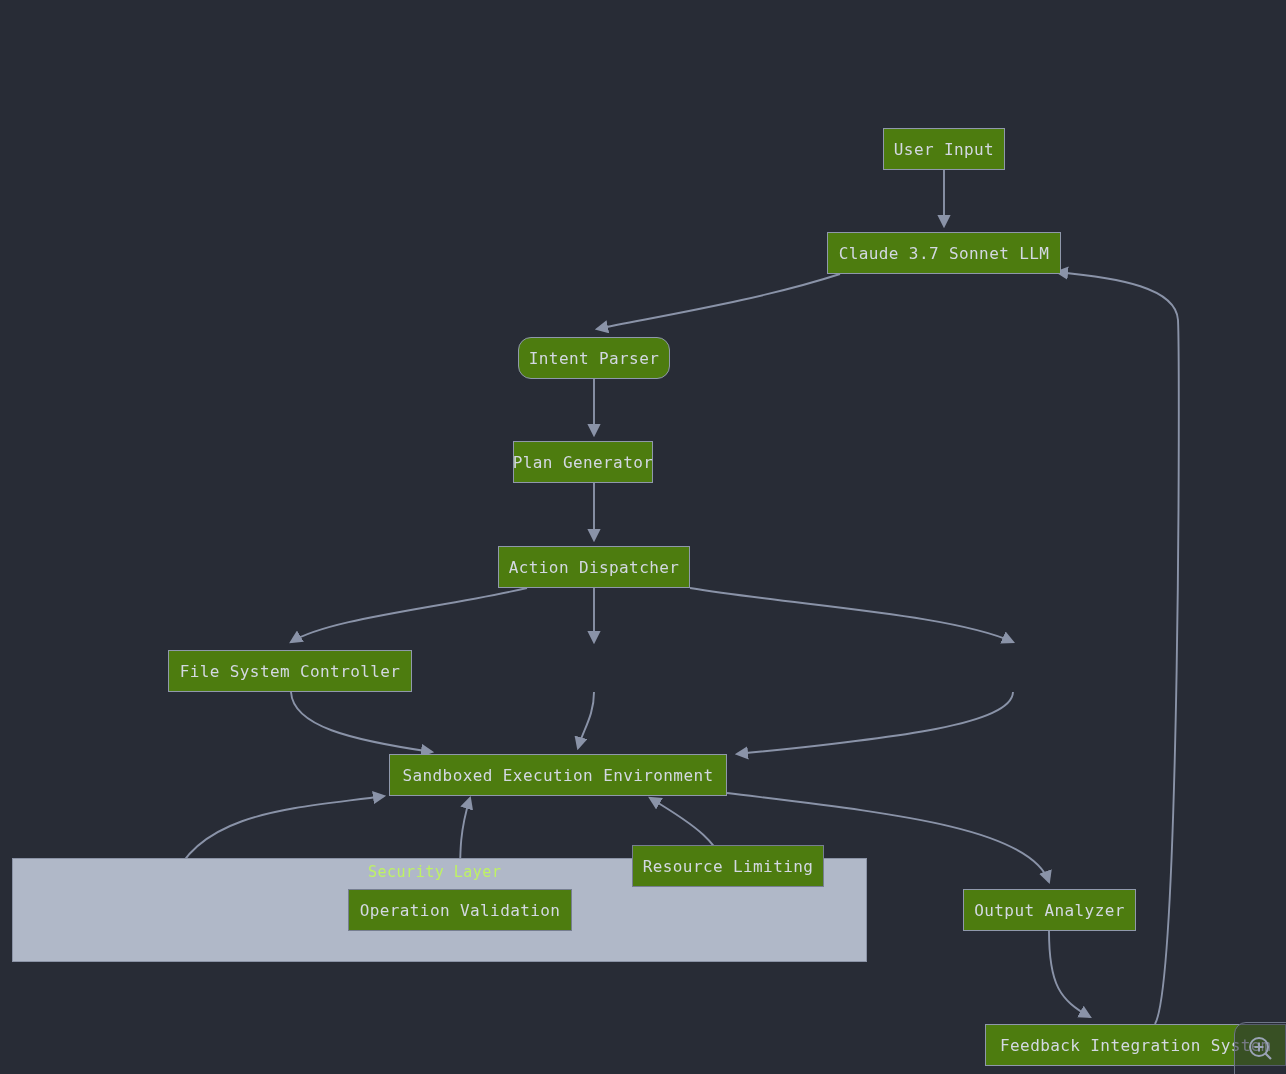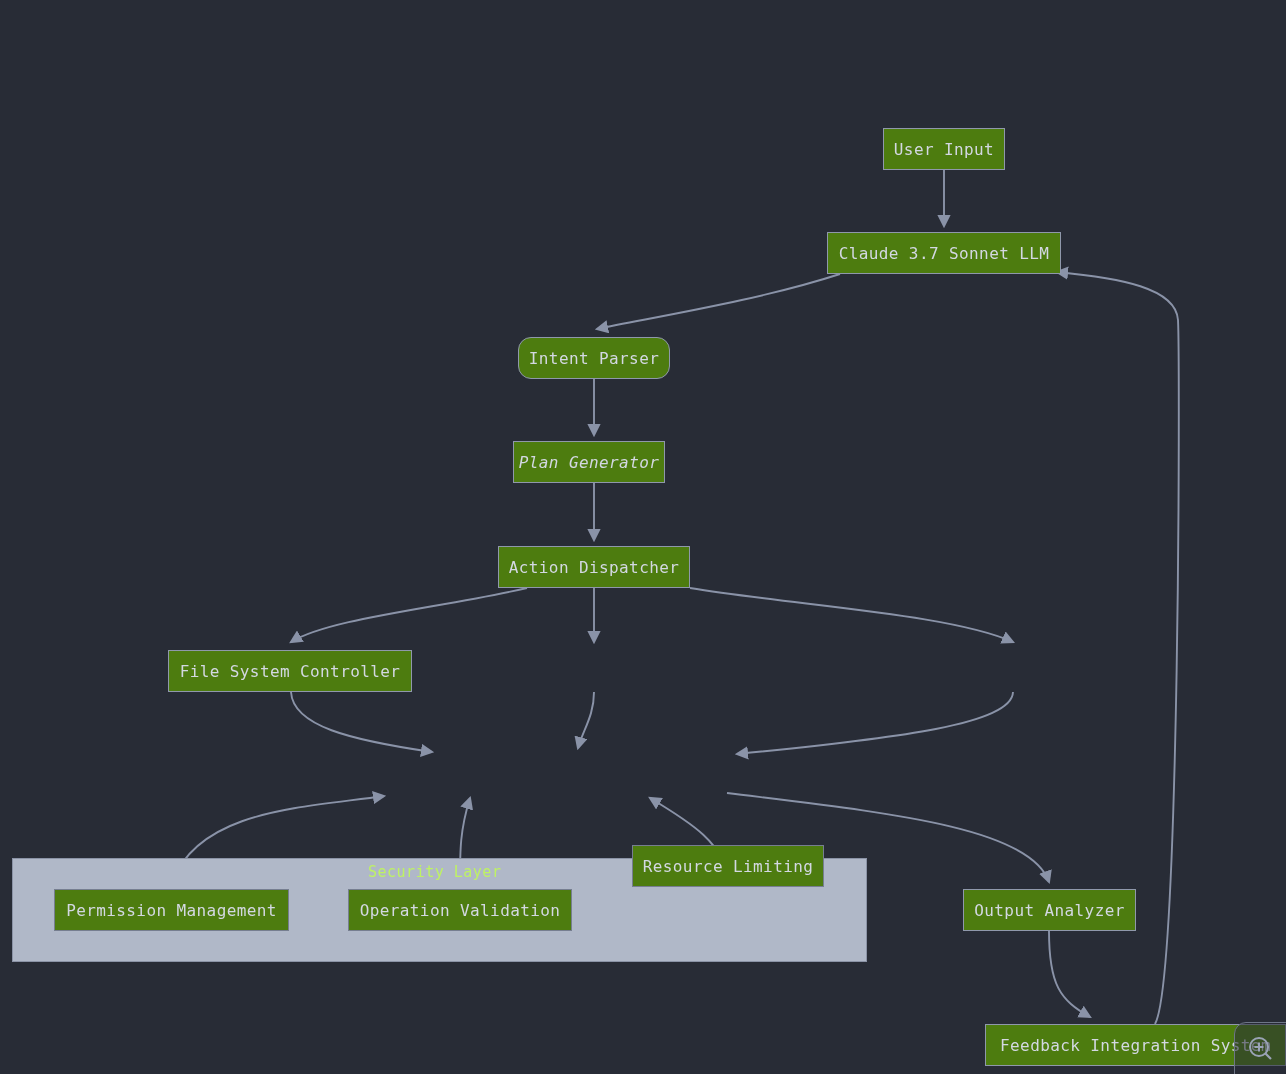--- a/index.html
+++ b/index.html
@@ -106,31 +106,31 @@
 
   <div class="node" style="left:883px;top:128px;width:122px;height:42px;">
     <span>User Input</span>
   </div>
   <div class="node" style="left:827px;top:232px;width:234px;height:42px;text-align:center;">
     <span>Claude 3.7 Sonnet LLM</span>
   </div>
   <div class="node" style="left:518px;top:337px;width:152px;height:42px;border-radius:13px;">
     <span>Intent Parser</span>
   </div>
-  <div class="node" style="left:513px;top:441px;width:152px;height:42px;font-style:italic;">
+  <div class="node" style="left:513px;top:441px;width:140px;height:42px;">
     <span>Plan Generator</span>
   </div>
   <div class="node" style="left:498px;top:546px;width:192px;height:42px;">
     <span>Action Dispatcher</span>
   </div>
   <div class="node" style="left:168px;top:650px;width:244px;height:42px;">
     <span>File System Controller</span>
   </div>
-  <div class="node in-sub" style="left:54px;top:889px;width:235px;height:42px;">
-    <span>Permission Management</span>
+  <div class="node" style="left:389px;top:754px;width:338px;height:42px;">
+    <span>Sandboxed Execution Environment</span>
   </div>
   <div class="node in-sub" style="left:348px;top:889px;width:224px;height:42px;">
     <span>Operation Validation</span>
   </div>
   <div class="node in-sub" style="left:632px;top:845px;width:192px;height:42px;">
     <span>Resource Limiting</span>
   </div>
   <div class="node" style="left:963px;top:889px;width:173px;height:42px;">
     <span>Output Analyzer</span>
   </div>

